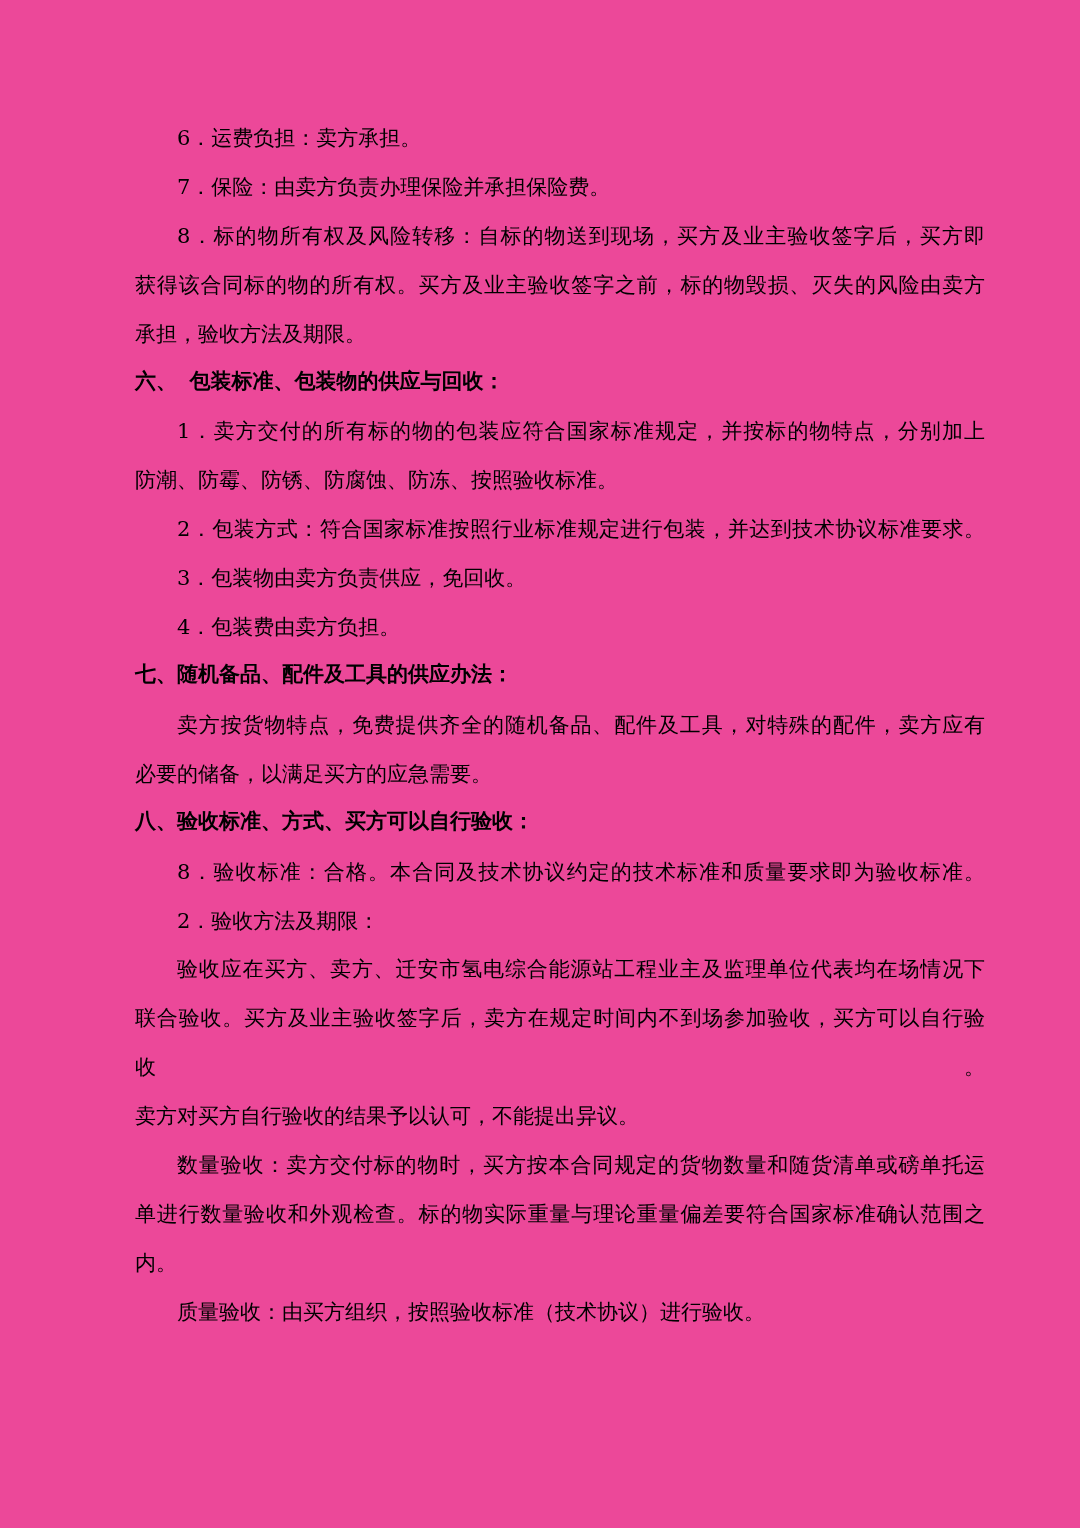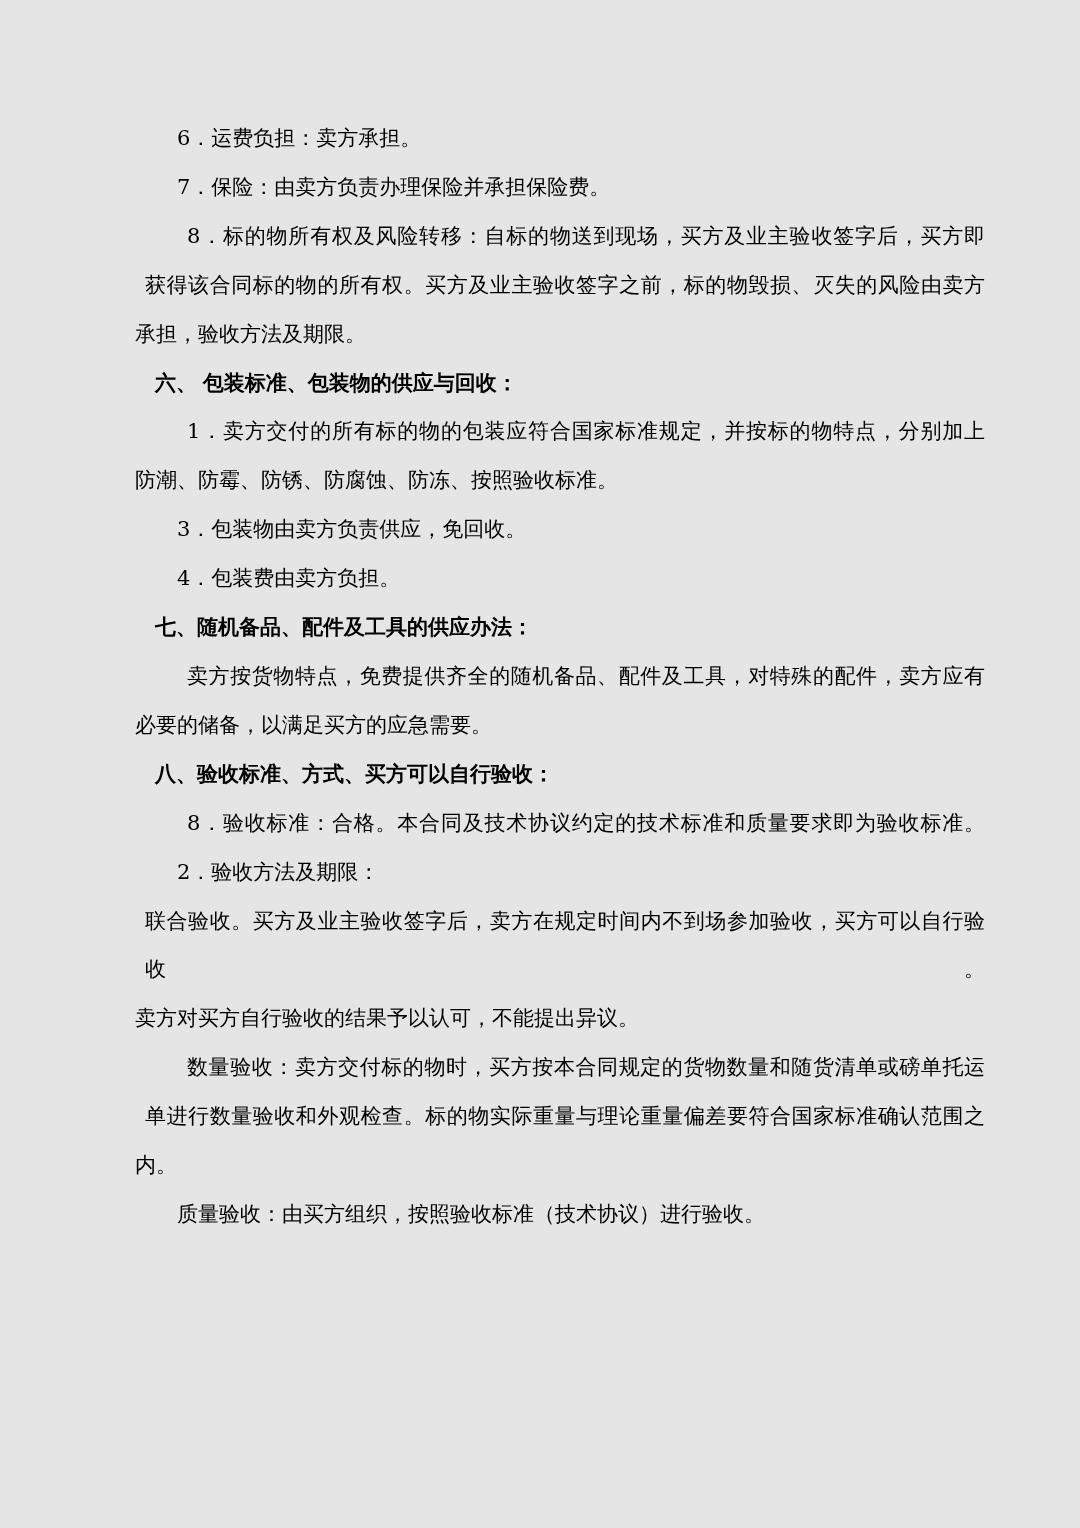--- a/index.html
+++ b/index.html
@@ -4,21 +4,21 @@
 <style>
   html, body {
     margin: 0;
     padding: 0;
     background: #ffffff;
   }
   .page {
     position: relative;
     width: 1080px;
     height: 1528px;
-    background: #e5e5e5;
+    background: #ec4899;
     overflow: hidden;
     font-family: "DejaVu Serif", "Liberation Serif", serif;
     color: #000000;
   }
   .content {
     position: absolute;
     left: 135px;
     top: 114px;
     width: 850px;
     font-size: 21px;
@@ -30,49 +30,49 @@
   }
   .line.indent {
     text-indent: 2em;
   }
   .line.fill {
     white-space: normal;
     text-align: justify;
     text-align-last: justify;
     -moz-text-align-last: justify;
     text-justify: inter-character;
-    margin-left: 10px;
   }
   .line.heading {
     font-weight: 700;
-    font-family: Liberation Sans, sans-serif;
-    margin-left: 20px;
+    font-family: Liberation Mono, monospace;
   }
 </style>
 </head>
 <body>
 
 <div class="page">
   <div class="content" id="doc-content">
       <div class="line indent">6．运费负担：卖方承担。</div>
       <div class="line indent">7．保险：由卖方负责办理保险并承担保险费。</div>
       <div class="line indent fill">8．标的物所有权及风险转移：自标的物送到现场，买方及业主验收签字后，买方即</div>
       <div class="line fill">获得该合同标的物的所有权。买方及业主验收签字之前，标的物毁损、灭失的风险由卖方</div>
       <div class="line">承担，验收方法及期限。</div>
       <div class="line heading">六、 包装标准、包装物的供应与回收：</div>
       <div class="line indent fill">1．卖方交付的所有标的物的包装应符合国家标准规定，并按标的物特点，分别加上</div>
       <div class="line">防潮、防霉、防锈、防腐蚀、防冻、按照验收标准。</div>
+      <div class="line indent fill">2．包装方式：符合国家标准按照行业标准规定进行包装，并达到技术协议标准要求。</div>
       <div class="line indent">3．包装物由卖方负责供应，免回收。</div>
       <div class="line indent">4．包装费由卖方负担。</div>
       <div class="line heading">七、随机备品、配件及工具的供应办法：</div>
       <div class="line indent fill">卖方按货物特点，免费提供齐全的随机备品、配件及工具，对特殊的配件，卖方应有</div>
       <div class="line">必要的储备，以满足买方的应急需要。</div>
       <div class="line heading">八、验收标准、方式、买方可以自行验收：</div>
       <div class="line indent fill">8．验收标准：合格。本合同及技术协议约定的技术标准和质量要求即为验收标准。</div>
       <div class="line indent">2．验收方法及期限：</div>
+      <div class="line indent fill">验收应在买方、卖方、迁安市氢电综合能源站工程业主及监理单位代表均在场情况下</div>
       <div class="line fill">联合验收。买方及业主验收签字后，卖方在规定时间内不到场参加验收，买方可以自行验收。</div>
       <div class="line">卖方对买方自行验收的结果予以认可，不能提出异议。</div>
       <div class="line indent fill">数量验收：卖方交付标的物时，买方按本合同规定的货物数量和随货清单或磅单托运</div>
       <div class="line fill">单进行数量验收和外观检查。标的物实际重量与理论重量偏差要符合国家标准确认范围之</div>
       <div class="line">内。</div>
       <div class="line indent">质量验收：由买方组织，按照验收标准（技术协议）进行验收。</div>
     </div>
 </div>
 
 </body></html>

